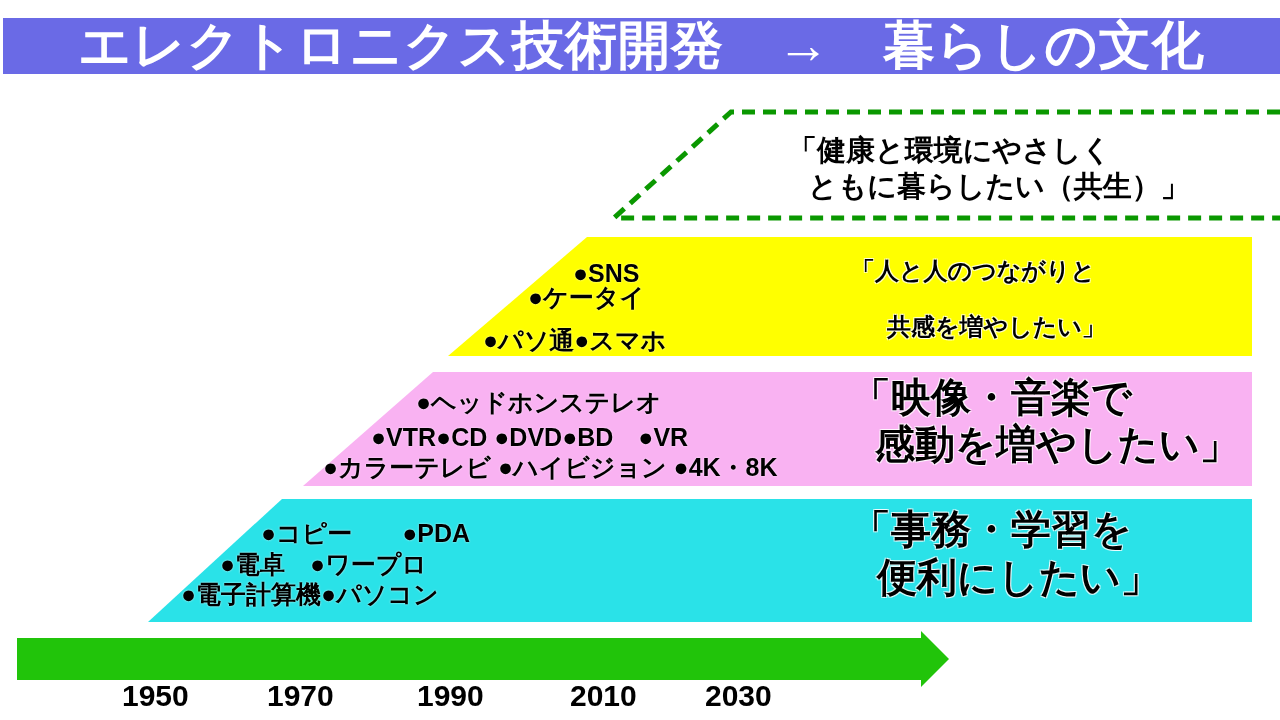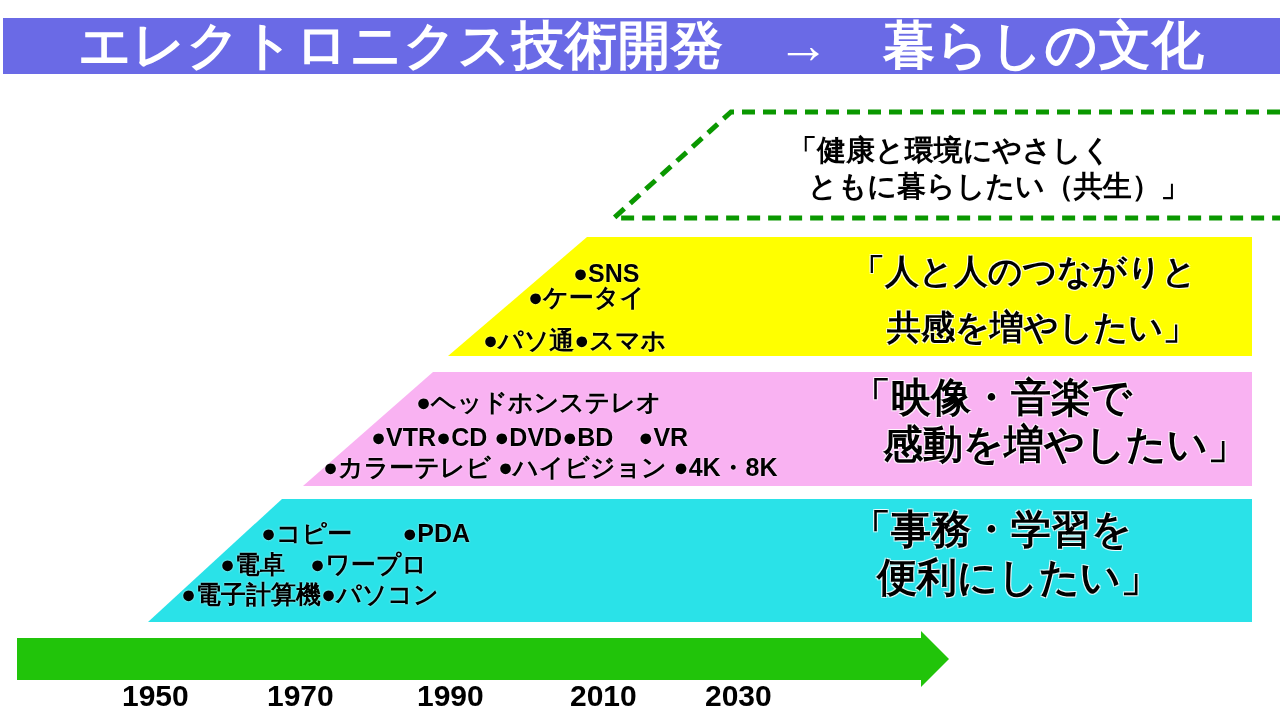--- a/index.html
+++ b/index.html
@@ -22,24 +22,24 @@
                      clip-path:polygon(282px 0px,1252px 0px,1252px 123px,148px 123px); }
 
   .item { position:absolute; font-size:25px; font-weight:bold; color:#000; white-space:nowrap;
           text-shadow:0 0 2px rgba(255,255,255,.85); }
 
   .cap { position:absolute; color:#000; font-weight:bold; white-space:nowrap;
          text-shadow:-1px -1px 0 rgba(255,255,255,.7), 1px -1px 0 rgba(255,255,255,.7),
                      -1px 1px 0 rgba(255,255,255,.7), 1px 1px 0 rgba(255,255,255,.7); }
   .cap-symbiosis  { left:788px; top:132px; font-size:29px; line-height:36px; }
   .cap-symbiosis .l2 { margin-left:20px; }
-  .cap-connection { left:851px; top:243px; font-size:34px; line-height:56px; }
+  .cap-connection { left:851px; top:243px; font-size:24px; line-height:56px; }
   .cap-connection .l2 { margin-left:36px; }
   .cap-av         { left:851px; top:374px; font-size:40px; line-height:47px; }
-  .cap-av .l2 { margin-left:32px; }
+  .cap-av .l2 { margin-left:24px; }
   .cap-office     { left:851px; top:505px; font-size:40px; line-height:48px; }
   .cap-office .l2 { margin-left:26px; }
 
   .year { position:absolute; top:640px; font-size:30px; font-weight:bold; color:#000; white-space:nowrap;margin-top:39px; }
   .y0 { left:122px; } .y1 { left:267px; } .y2 { left:417px; } .y3 { left:570px; } .y4 { left:705px; }
 </style>
 </head>
 <body>
 
 <div class="stage">

